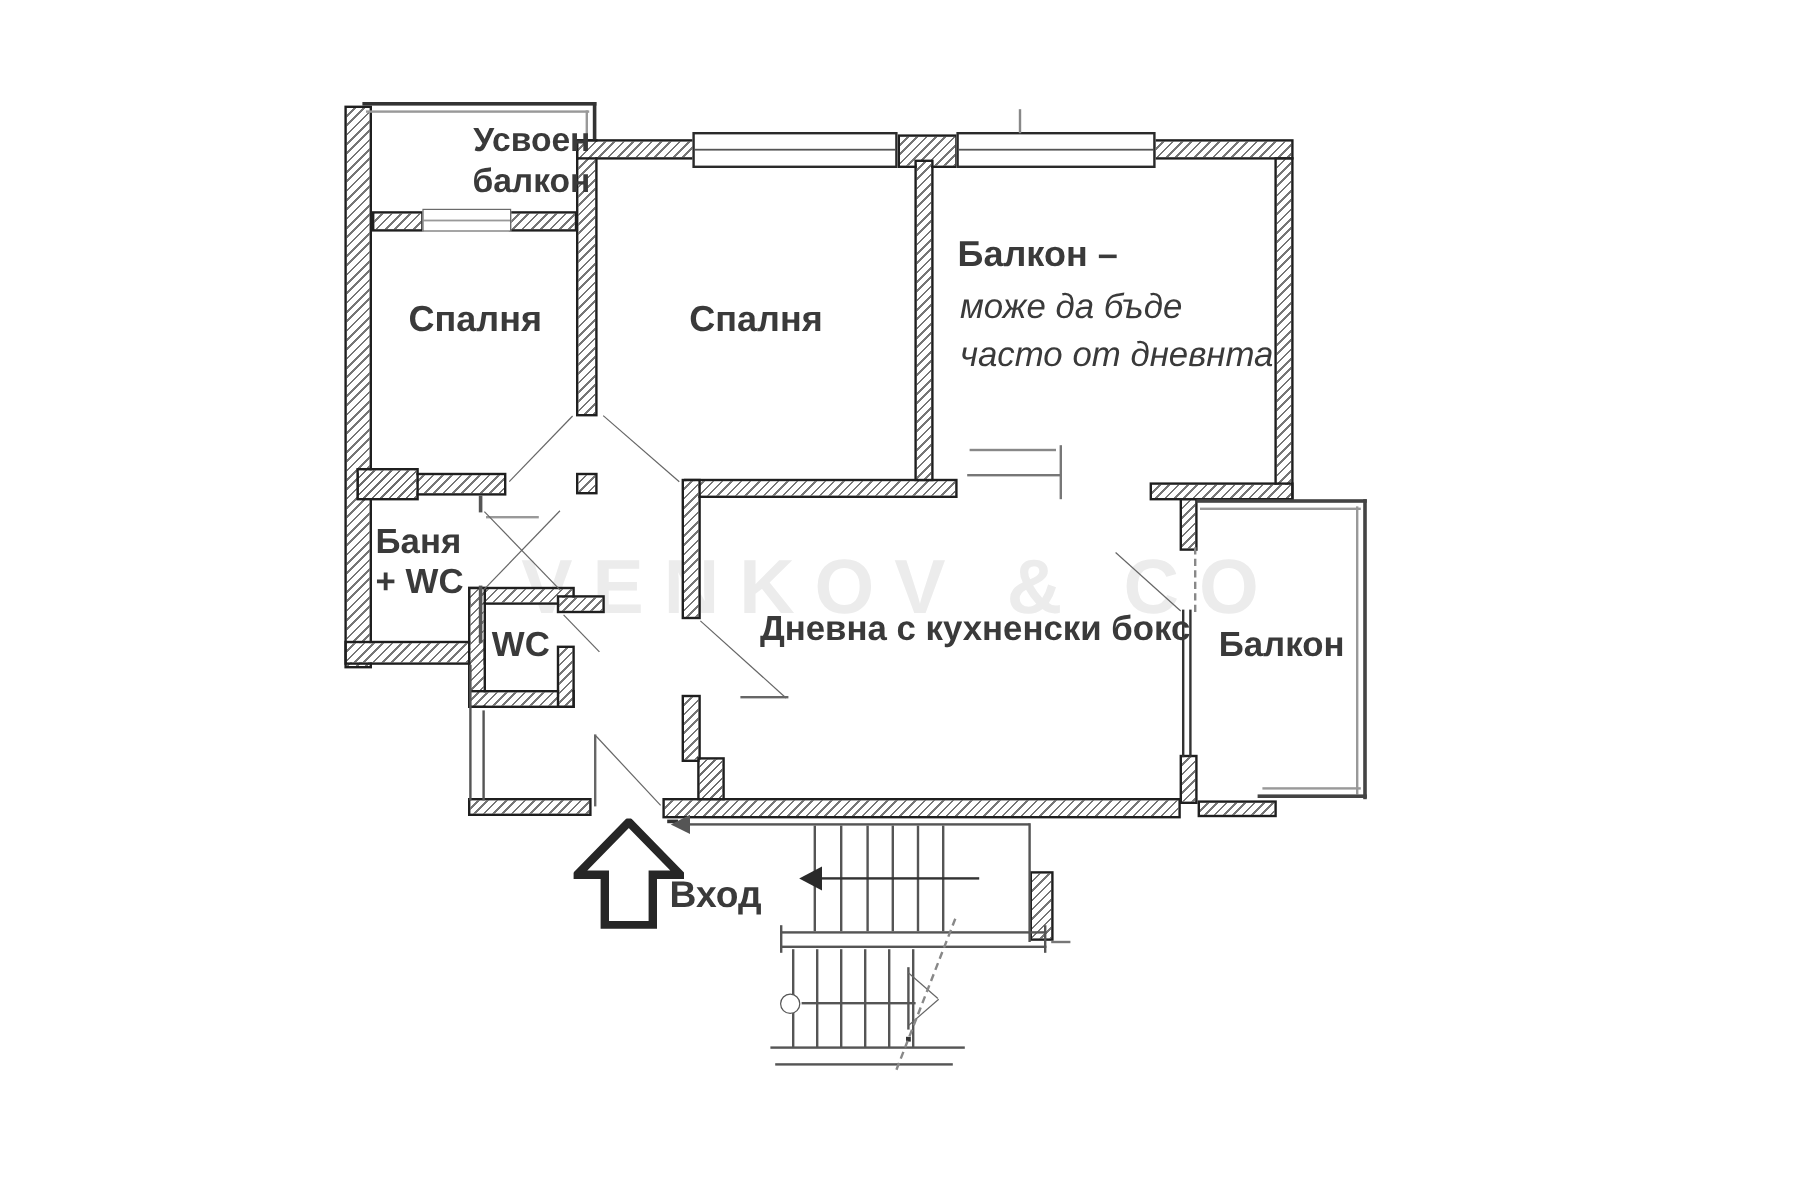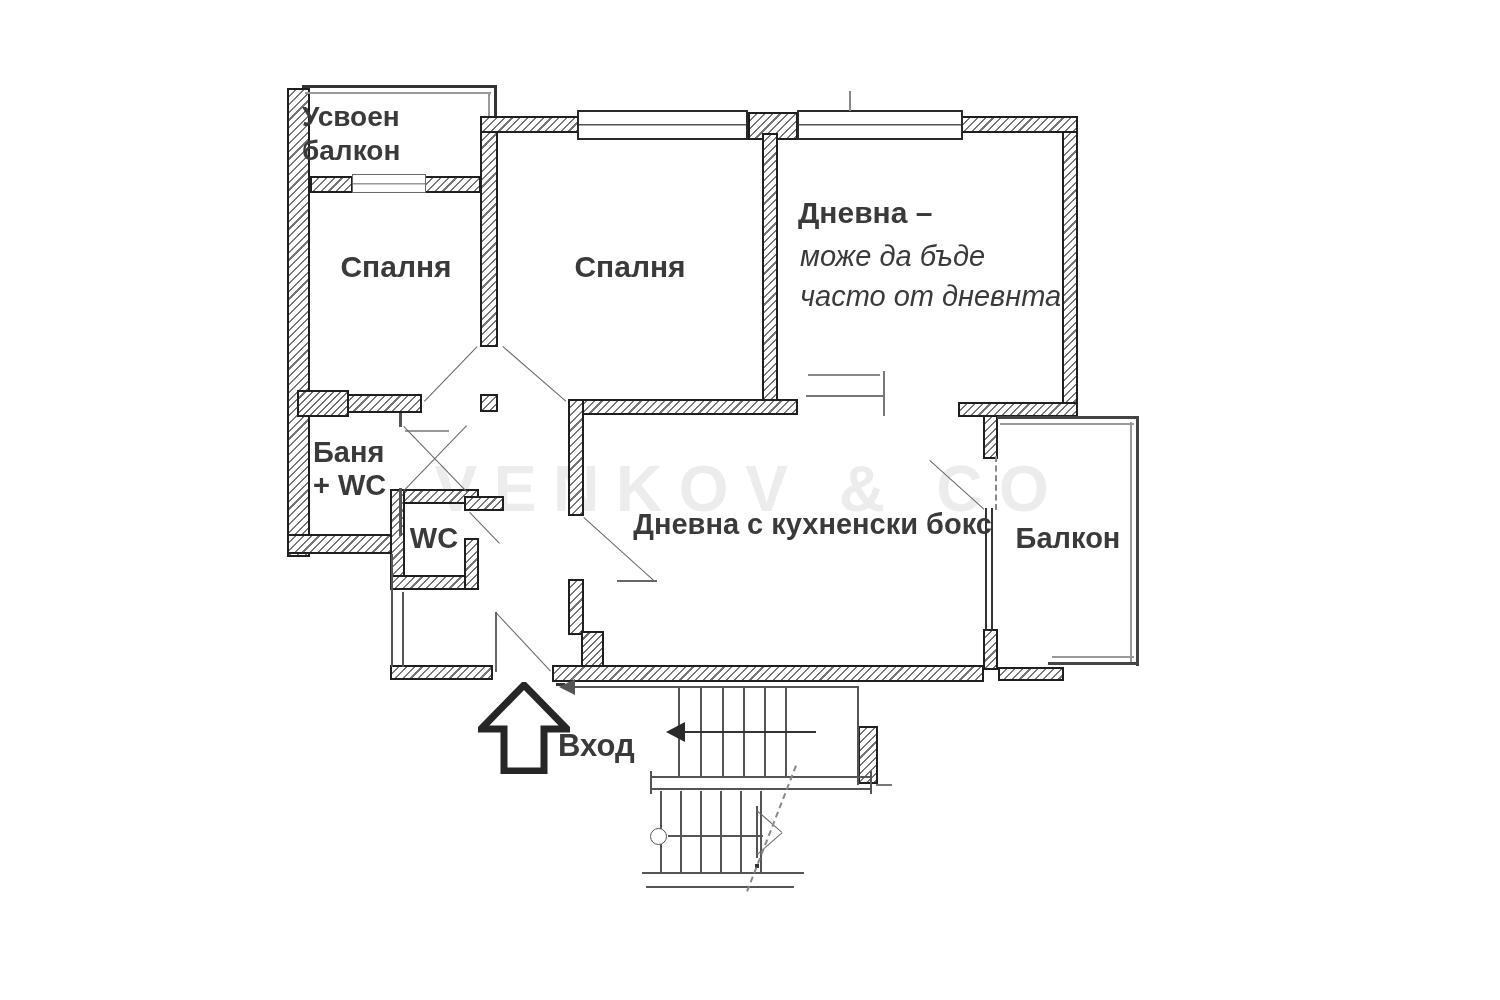--- a/index.html
+++ b/index.html
@@ -137,27 +137,27 @@
   <div class="diag" style="left:757px;top:810px;width:33px;transform:rotate(41deg)"></div>
   <div class="diag" style="left:757px;top:854px;width:33px;transform:rotate(-41deg)"></div>
   <div class="ln" style="left:755px;top:864px;width:4px;height:4px;background:#333"></div>
   <div class="ddiag" style="left:797px;top:766px;width:135px;transform:rotate(111.3deg)"></div>
   <div class="ln" style="left:876px;top:784px;width:16px;height:2px;background:#777"></div>
 
   <svg style="position:absolute;left:478px;top:682px" width="92" height="92" viewBox="0 0 92 92">
     <polygon points="46,3 89,47 66,47 66,89 26,89 26,47 3,47" fill="#ffffff" stroke="#262626" stroke-width="7" stroke-linejoin="miter"></polygon>
   </svg>
 
-  <div class="lbl" style="left:302px;top:100px;width:190px;text-align:left;font-size:28px;line-height:34px">
+  <div class="lbl" style="left:302px;top:100px;width:190px;text-align:right;font-size:28px;line-height:34px">
     <span>Усвоен</span><br>
     <span>балкон</span>
   </div>
   <div class="lbl" style="left:310px;top:250px;width:172px;text-align:center">Спалня</div>
   <div class="lbl" style="left:498px;top:250px;width:264px;text-align:center">Спалня</div>
-  <div class="lbl" style="left:798px;top:196px">Дневна –</div>
+  <div class="lbl" style="left:798px;top:196px">Балкон –</div>
   <div class="lbl it" style="left:800px;top:240px">може да бъде</div>
   <div class="lbl it" style="left:800px;top:280px">часто от дневнта</div>
   <div class="lbl" style="left:313px;top:436px;font-size:29px;line-height:33px">
     <span>Баня</span><br>
     <span>+ WC</span>
   </div>
   <div class="lbl" style="left:404px;top:522px;width:60px;text-align:center;font-size:29px">WC</div>
   <div class="lbl" style="left:600px;top:508px;width:392px;text-align:right;font-size:29px">Дневна с кухненски бокс</div>
   <div class="lbl" style="left:1008px;top:522px;width:120px;text-align:center;font-size:29px">Балкон</div>
   <div class="lbl" style="left:558px;top:728px;font-size:31px">Вход</div>

